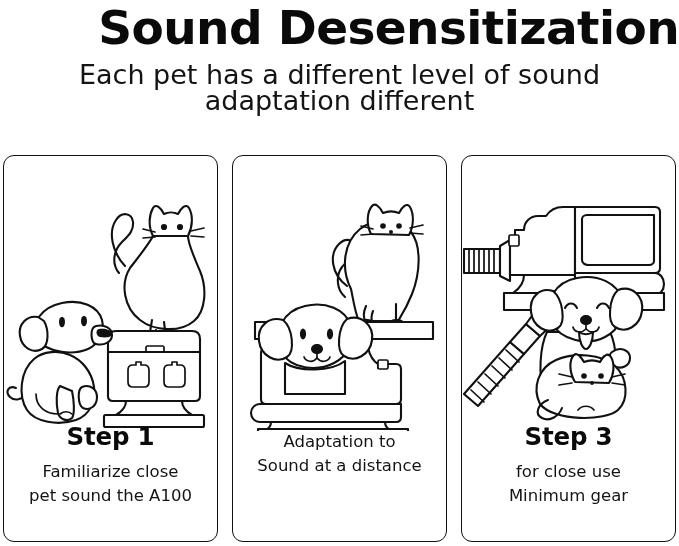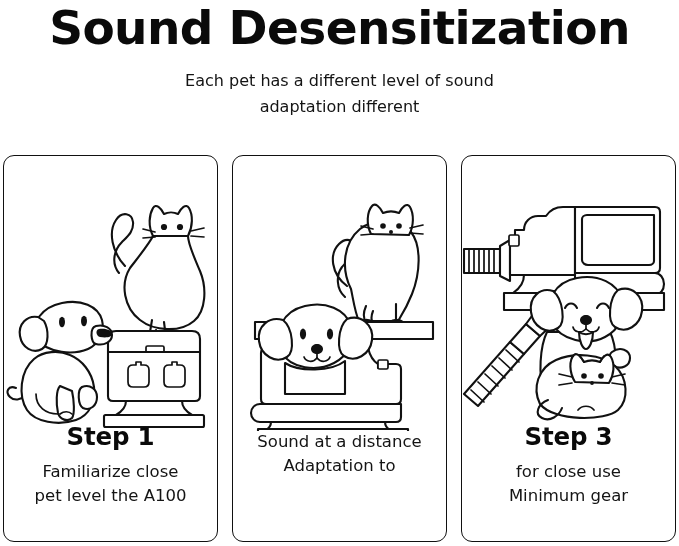--- a/index.html
+++ b/index.html
@@ -32,25 +32,26 @@
   }
   .title {
     margin: 0;
     padding-top: 2px;
     font-size: 47px;
     line-height: 52px;
     font-weight: 700;
     letter-spacing: -0.6px;
     color: #0a0a0a;
     white-space: nowrap;
+    text-align: right;
   }
   .subtitle {
-    margin: 8px;
+    margin: 2px;
     padding-top: 6px;
-    font-size: 16px;
+    font-size: 27px;
     line-height: 26px;
     font-weight: 400;
     color: #141414;
   }
   .subtitle .sub-line {
     display: block;
   }
 
   
   .cards {
@@ -223,21 +224,21 @@
           <ellipse class="solid" cx="58" cy="166" rx="3" ry="5.2"></ellipse>
           <ellipse class="solid" cx="80" cy="165" rx="3" ry="5.2"></ellipse>
 
           <path class="ln-fill" d="M78 231 C86 228 93 233 93 241 C93 250 86 255 79 252 C74 249 73 234 78 231 Z"></path>
         </svg>
       </div>
       <div class="caption-block">
         <p class="step-label">Step 1</p>
         <p class="step-desc">
           <span class="desc-line">Familiarize close</span>
-          <span class="desc-line">pet level the A100</span>
+          <span class="desc-line">pet sound the A100</span>
         </p>
       </div>
     </div>
 
     <div class="card">
       <div class="art">
         <svg viewBox="0 0 213 275" xmlns="http://www.w3.org/2000/svg">
 
           <path class="ln" d="M114 130 C98 118 96 98 106 88 C114 80 124 85 123 94 C122 102 114 104 109 111 C103 119 103 133 112 141"></path>
 
@@ -287,22 +288,22 @@
 
           <path class="solid" d="M78 193 C78 190 81 188 84 188 C87 188 90 190 90 193 C90 196 87 198 84 198 C81 198 78 196 78 193 Z"></path>
 
           <path class="ln-thin" d="M84 198 L84 202"></path>
           <path class="ln-thin" d="M84 202 C80 207 73 206 71 201"></path>
           <path class="ln-thin" d="M84 202 C88 207 95 206 97 201"></path>
         </svg>
       </div>
       <div class="caption-block">
         <p class="step-desc">
+          <span class="desc-line">Adaptation to</span>
           <span class="desc-line">Sound at a distance</span>
-          <span class="desc-line">Adaptation to</span>
         </p>
       </div>
     </div>
 
     <div class="card">
       <div class="art">
         <svg viewBox="0 0 213 275" xmlns="http://www.w3.org/2000/svg">
 
           <path class="ln-fill" d="M2 93 L38 93 L38 117 L2 117 Z"></path>
           <path class="ln-thin" d="M7 93 L7 117 M12 93 L12 117 M17 93 L17 117 M22 93 L22 117 M27 93 L27 117 M32 93 L32 117"></path>

